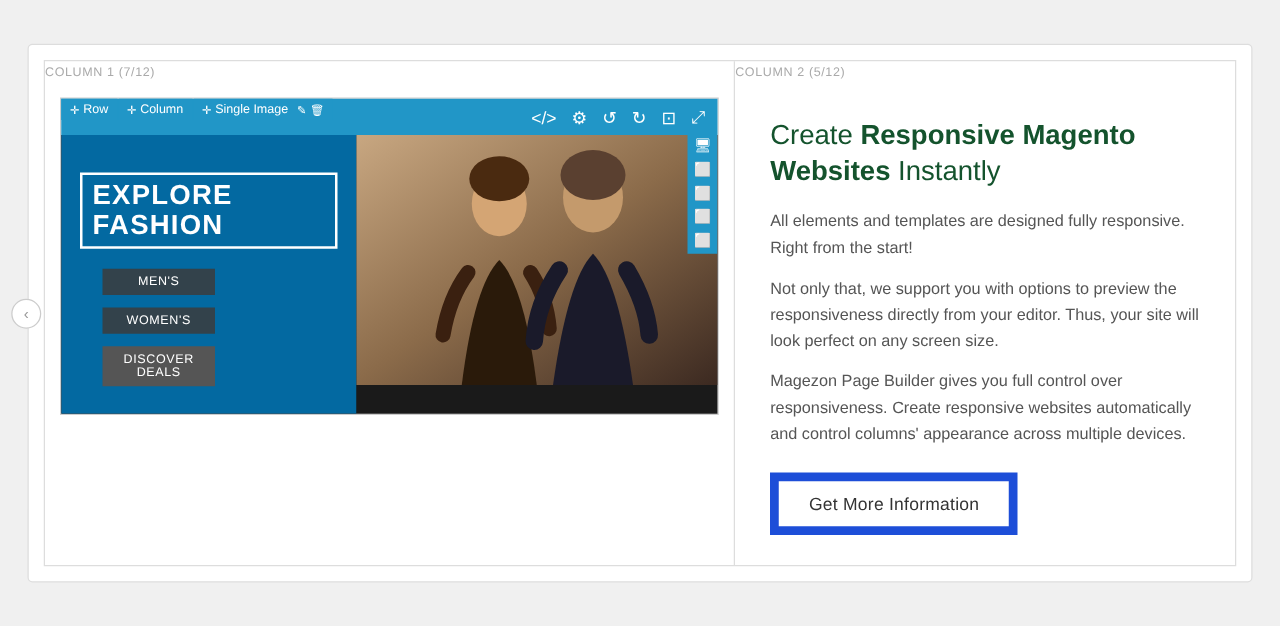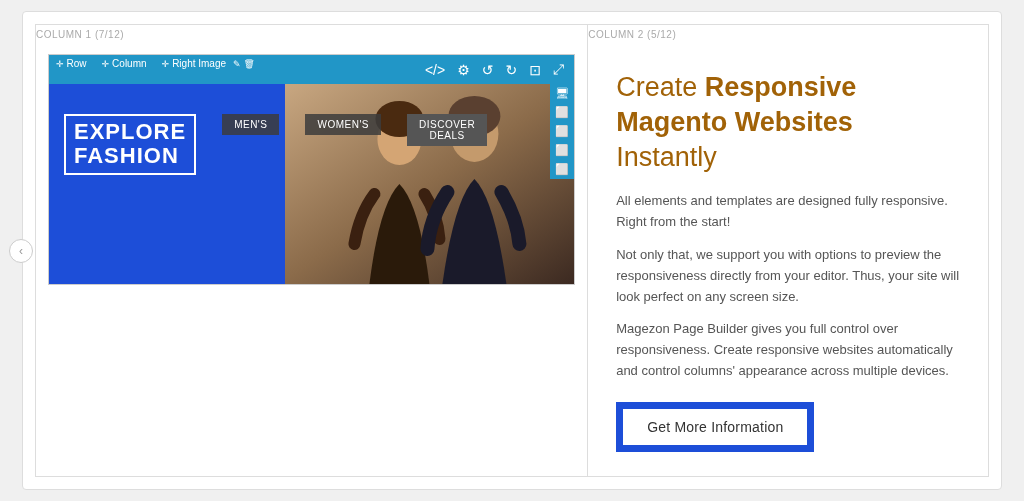--- a/index.html
+++ b/index.html
@@ -110,26 +110,26 @@
     .fashion-banner {
       width: 100%;
       background: #1a1a1a;
       position: relative;
       min-height: 200px;
       overflow: hidden;
       display: flex;
     }
     .banner-left {
       width: 45%;
-      background: #1d4ed8;
+      background: #0369a1;
       padding: 30px 15px 20px 15px;
       display: flex;
-      flex-direction: row;
+      flex-direction: column;
       align-items: flex-start;
-      justify-content: flex-start;
+      justify-content: flex-end;
       gap: 8px;
       z-index: 2;
     }
     .fashion-title {
       color: #fff;
       font-size: 22px;
       font-weight: 900;
       letter-spacing: 1px;
       text-transform: uppercase;
       line-height: 1.1;
@@ -183,23 +183,23 @@
       color: #fff;
       font-size: 11px;
       cursor: pointer;
       line-height: 1;
     }
     
     .right-content {
       padding: 24px 28px 24px 28px;
     }
     .right-content h1 {
-      font-size: 27px;
+      font-size: 22px;
       font-weight: 400;
-      color: #a16207;
+      color: #14532d;
       line-height: 1.3;
       margin-bottom: 16px;
     }
     .right-content h1 strong {
       font-weight: 800;
     }
     .right-content p {
       font-size: 13px;
       color: #555;
       line-height: 1.6;
@@ -242,21 +242,21 @@
           <div class="breadcrumb-item">
             <span class="bc-icon">✛</span>
             <span>Row</span>
           </div>
           <div class="breadcrumb-item">
             <span class="bc-icon">✛</span>
             <span>Column</span>
           </div>
           <div class="breadcrumb-item">
             <span class="bc-icon">✛</span>
-            <span>Right Image</span>
+            <span>Single Image</span>
             <span class="bc-icon" style="margin-left:4px;">✎</span>
             <span class="bc-icon">🗑</span>
           </div>
         </div>
 
         <div class="fashion-banner">
           <div class="banner-left">
             <div class="fashion-title">EXPLORE FASHION</div>
             <button class="fashion-btn">MEN'S</button>
             <button class="fashion-btn">WOMEN'S</button>

